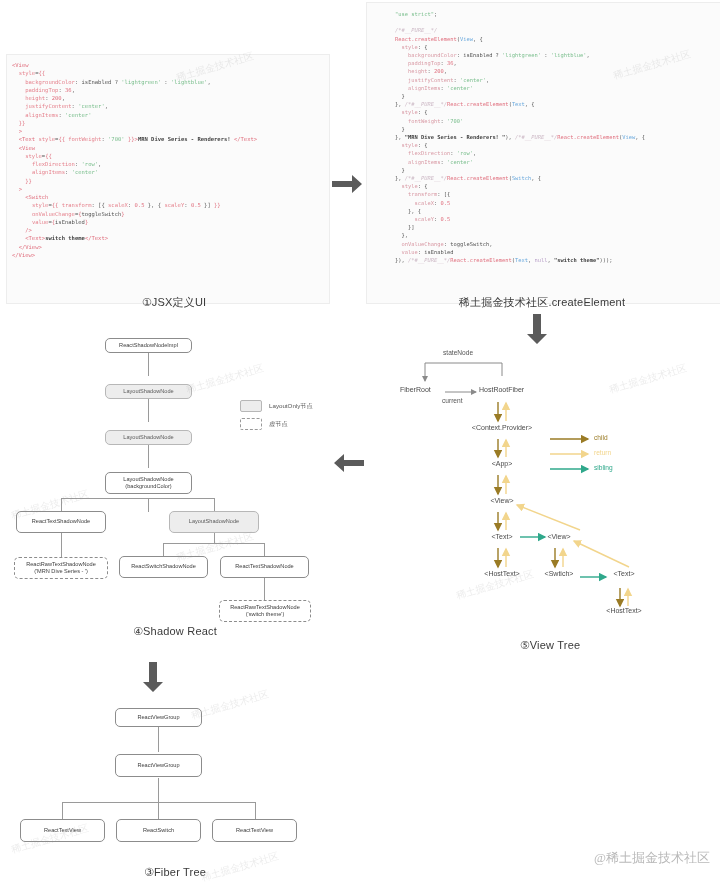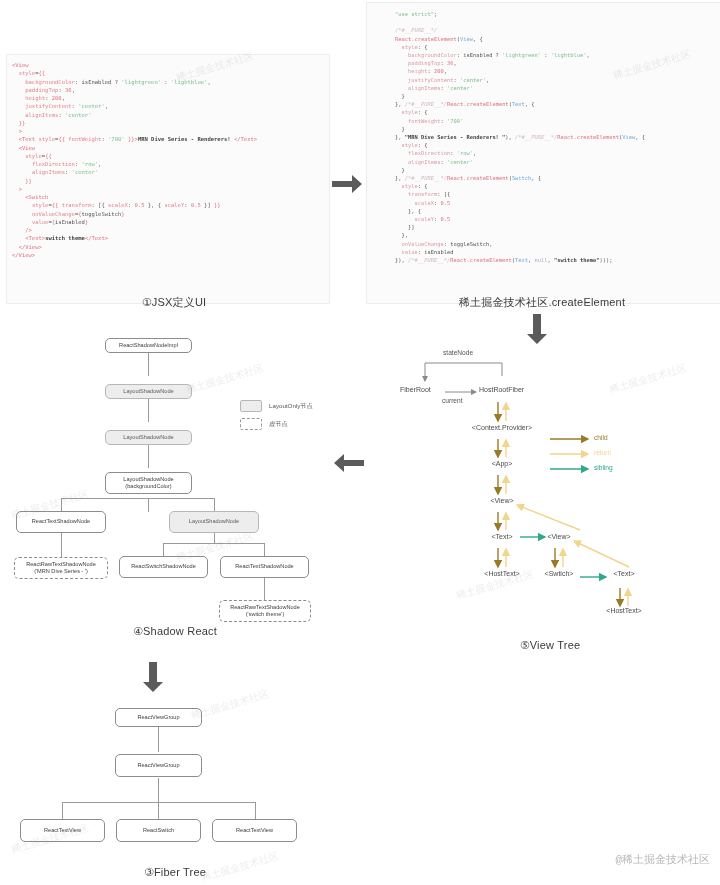--- a/index.html
+++ b/index.html
@@ -87,22 +87,22 @@
   .fl-sibling{color:#2fa88b;}
 
   
   .wm{
     position:absolute;color:rgba(140,140,140,.17);
     font-size:10px;white-space:nowrap;pointer-events:none;
     transform:rotate(-16deg);font-family:"DejaVu Sans",sans-serif;
   }
   #brand-watermark{
     position:absolute;right:10px;bottom:18px;
-    font-size:11px;color:#b9b9b9;white-space:nowrap;
-    font-family:Liberation Mono, monospace;
+    font-size:13px;color:#b9b9b9;white-space:nowrap;
+    font-family:Liberation Serif, serif;
   }
 </style>
 </head>
 <body>
 
 <div class="code-panel" id="jsx-code-panel">
 <pre><span class="t-tag">&lt;View</span>
   <span class="t-attr">style</span><span class="t-plain">=</span><span class="t-tag">{{</span>
     <span class="t-attr">backgroundColor</span><span class="t-plain">: isEnabled ? </span><span class="t-str">'lightgreen'</span><span class="t-plain"> : </span><span class="t-str">'lightblue'</span><span class="t-plain">,</span>
     <span class="t-attr">paddingTop</span><span class="t-plain">: </span><span class="t-num">36</span><span class="t-plain">,</span>

